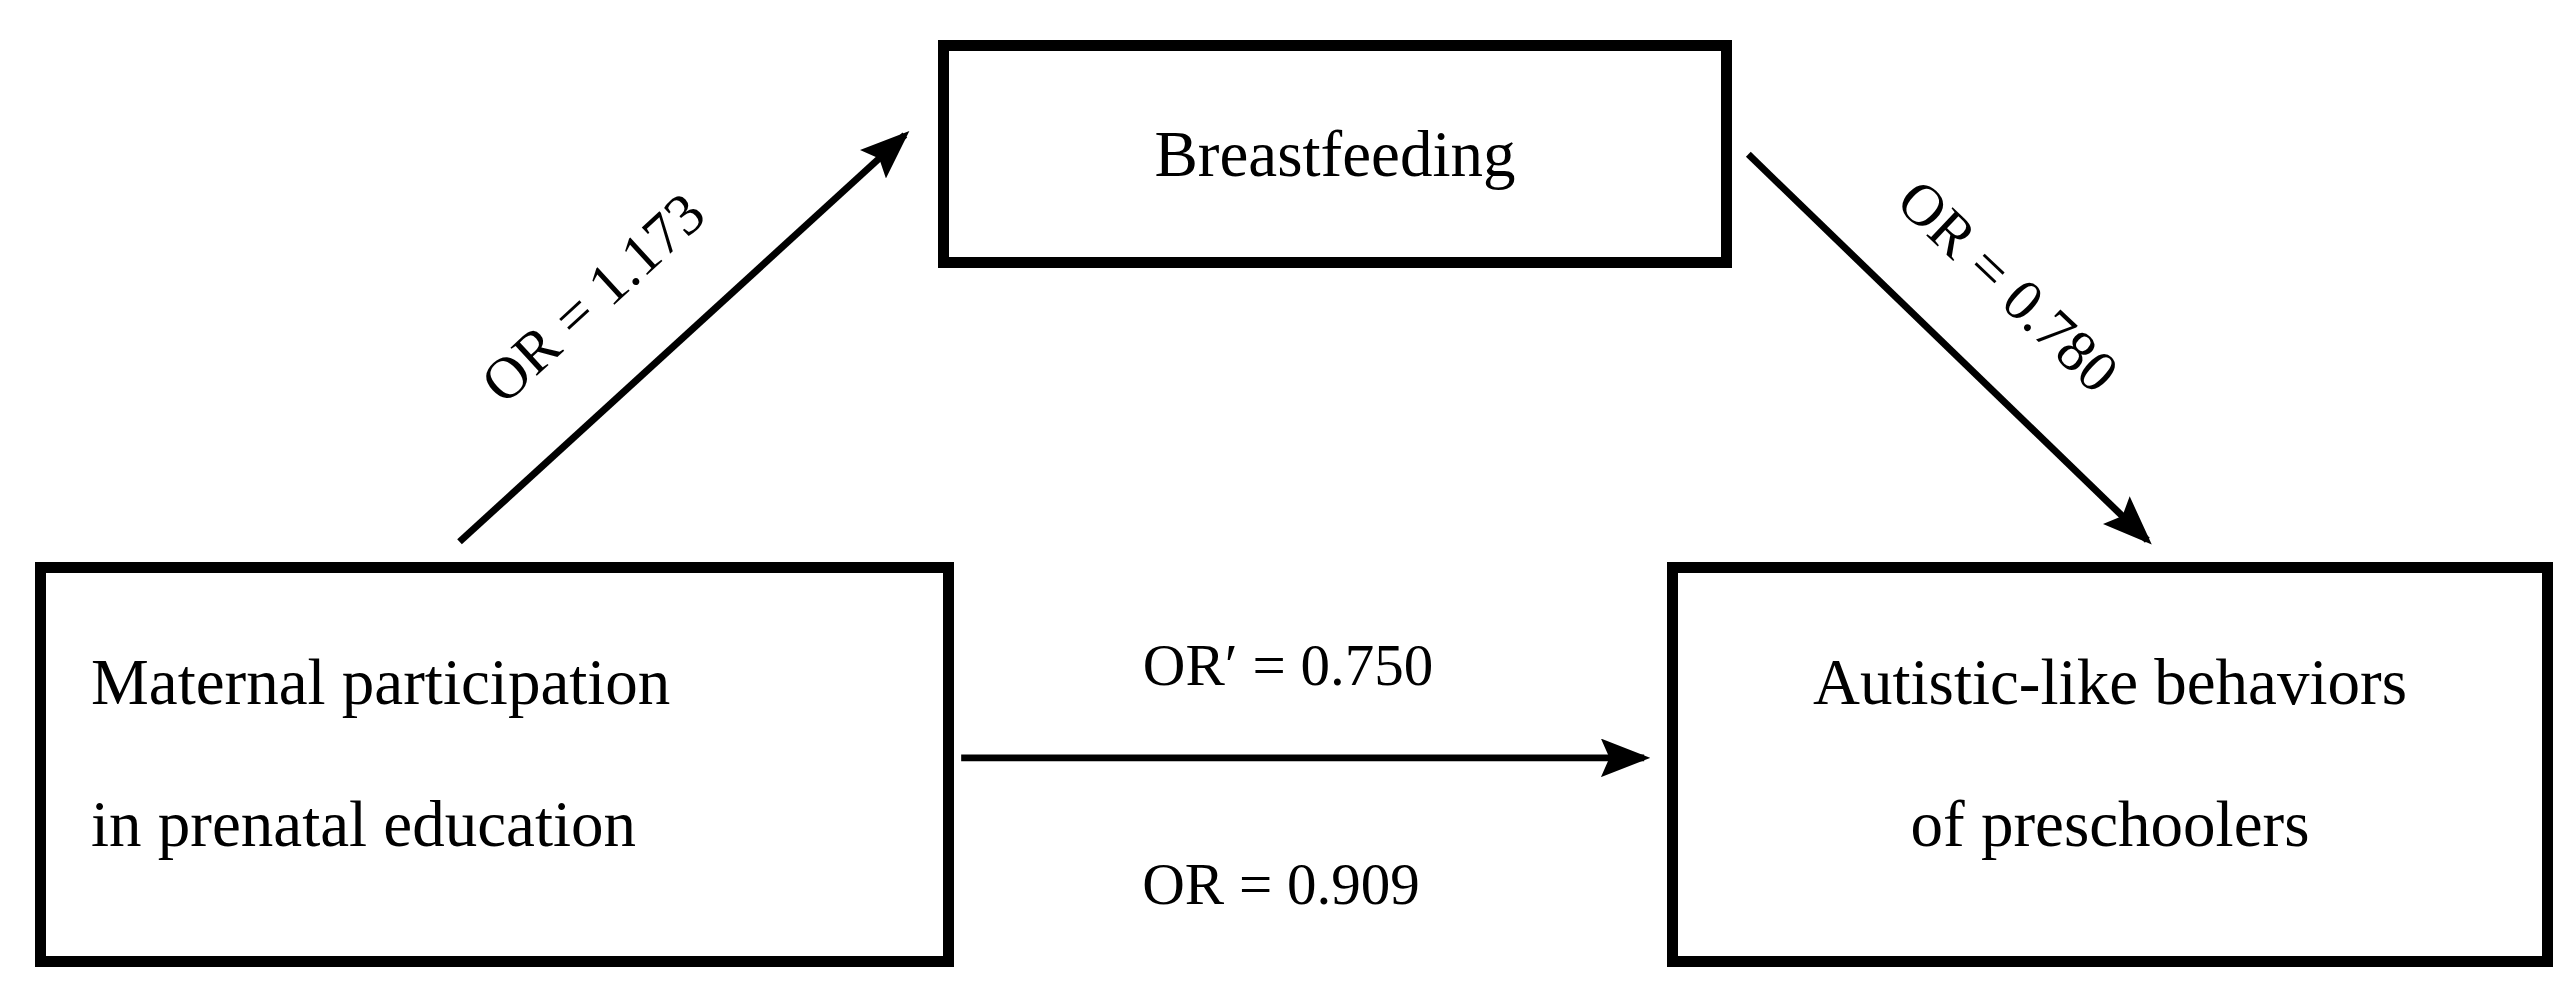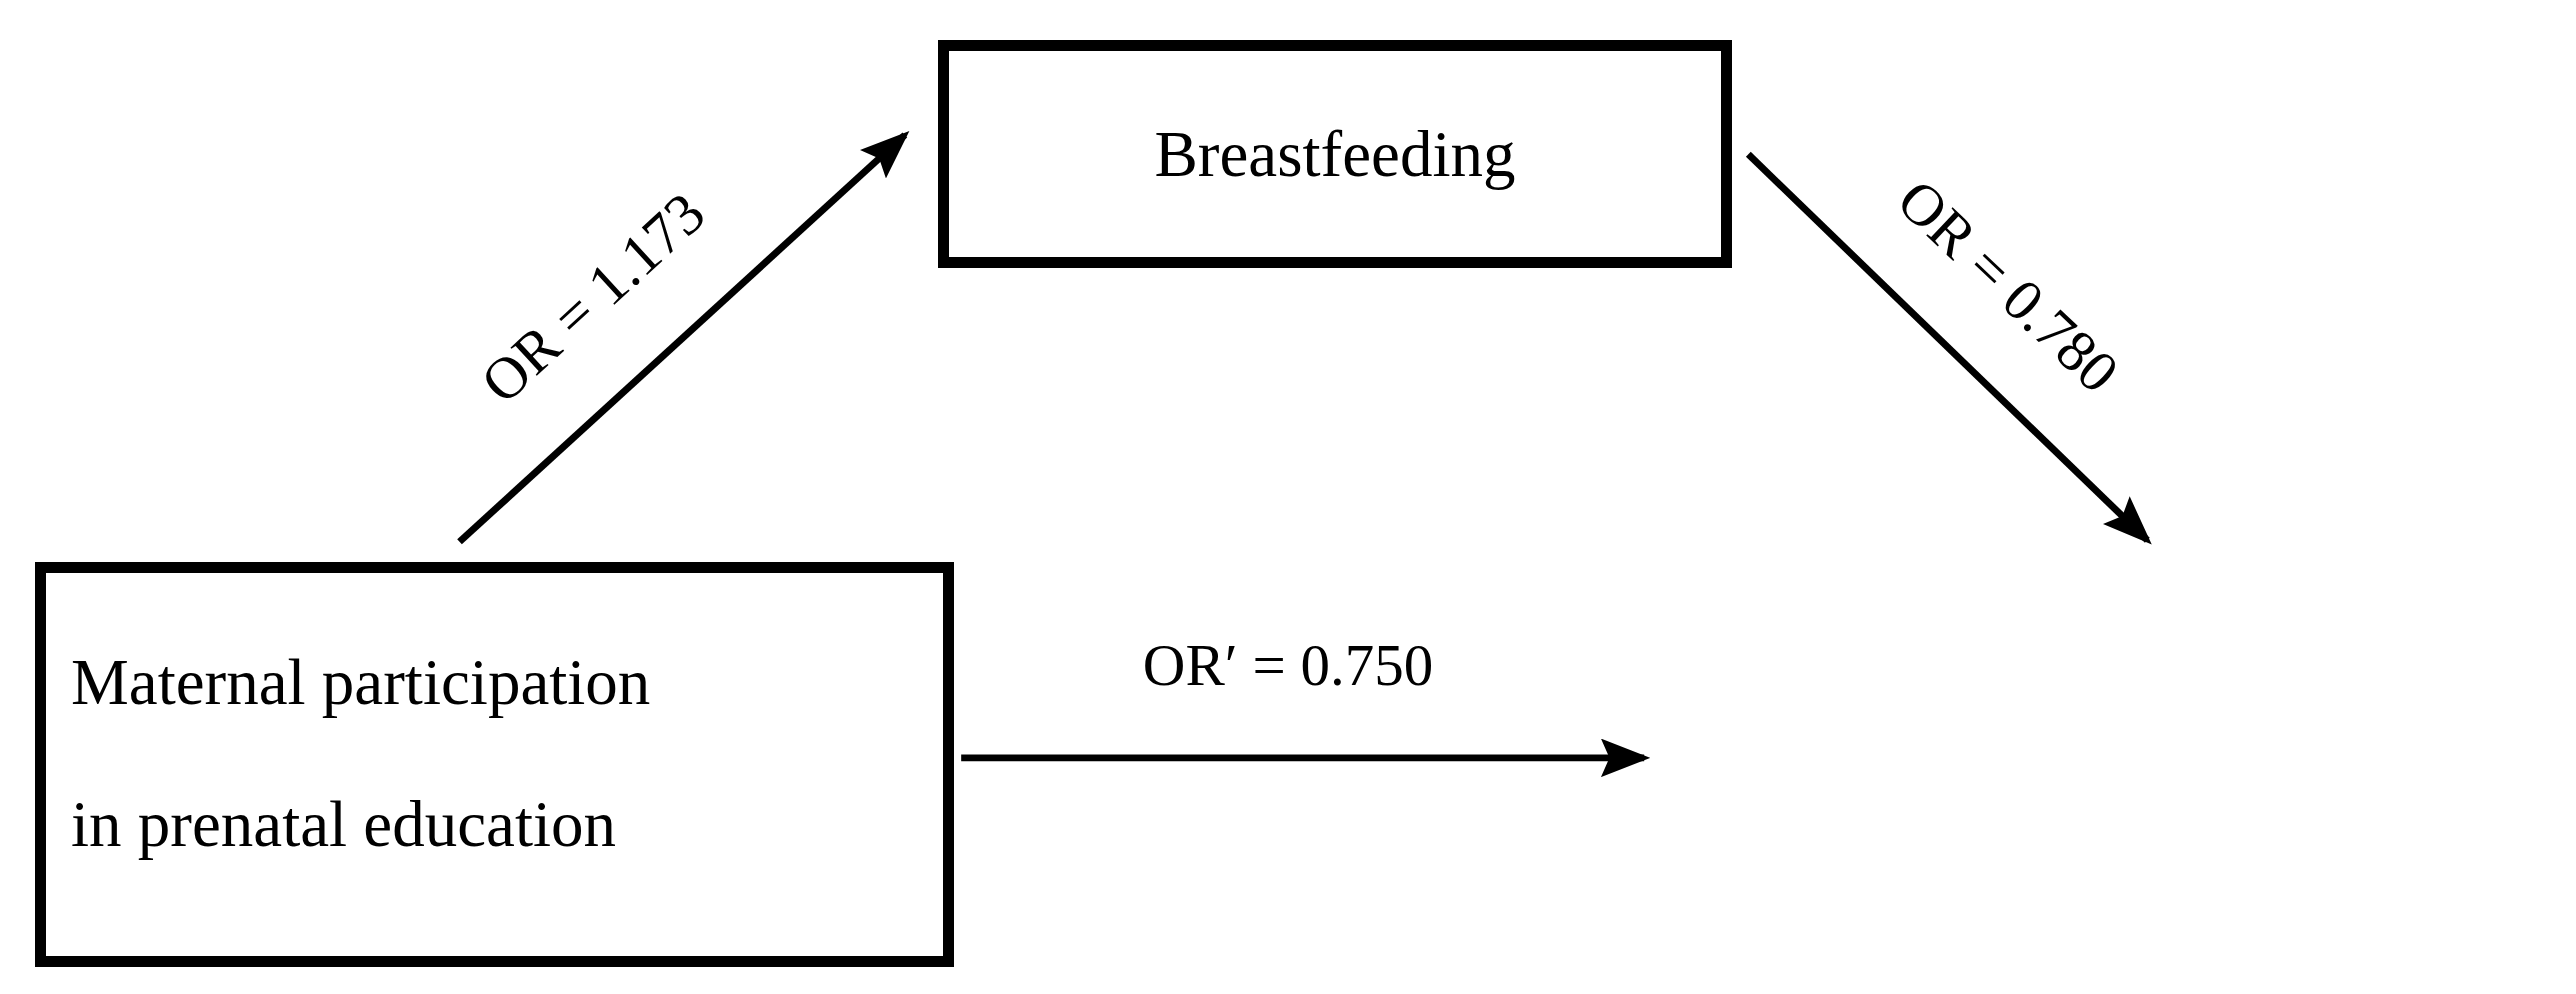--- a/index.html
+++ b/index.html
@@ -33,21 +33,21 @@
   }
   .box-mediator {
     left: 938px; top: 40px;
     width: 794px; height: 228px;
     align-items: center;
   }
   .box-exposure {
     left: 35px; top: 562px;
     width: 919px; height: 405px;
     align-items: flex-start;
-    padding-left: 25px;
+    padding-left: 45px;
     padding-bottom: 23px;
     row-gap: 77px;
   }
   .box-outcome {
     left: 1667px; top: 562px;
     width: 886px; height: 405px;
     align-items: center;
     padding-bottom: 23px;
     row-gap: 77px;
   }
@@ -85,22 +85,27 @@
 
   <div class="node-box box-mediator">
     <span class="node-line">Breastfeeding</span>
   </div>
 
   <div class="node-box box-exposure">
     <span class="node-line">Maternal participation</span>
     <span class="node-line">in prenatal education</span>
   </div>
 
+  <div class="node-box box-outcome">
+    <span class="node-line">Autistic-like behaviors</span>
+    <span class="node-line">of preschoolers</span>
+  </div>
 
   <div class="edge-label rot-up label-a">OR = 1.173</div>
 
   <div class="edge-label rot-down label-b">OR = 0.780</div>
 
   <div class="edge-label label-c-above">OR′ = 0.750</div>
 
+  <div class="edge-label label-c-below">OR = 0.909</div>
 
 </div>
 
 
 </body></html>

